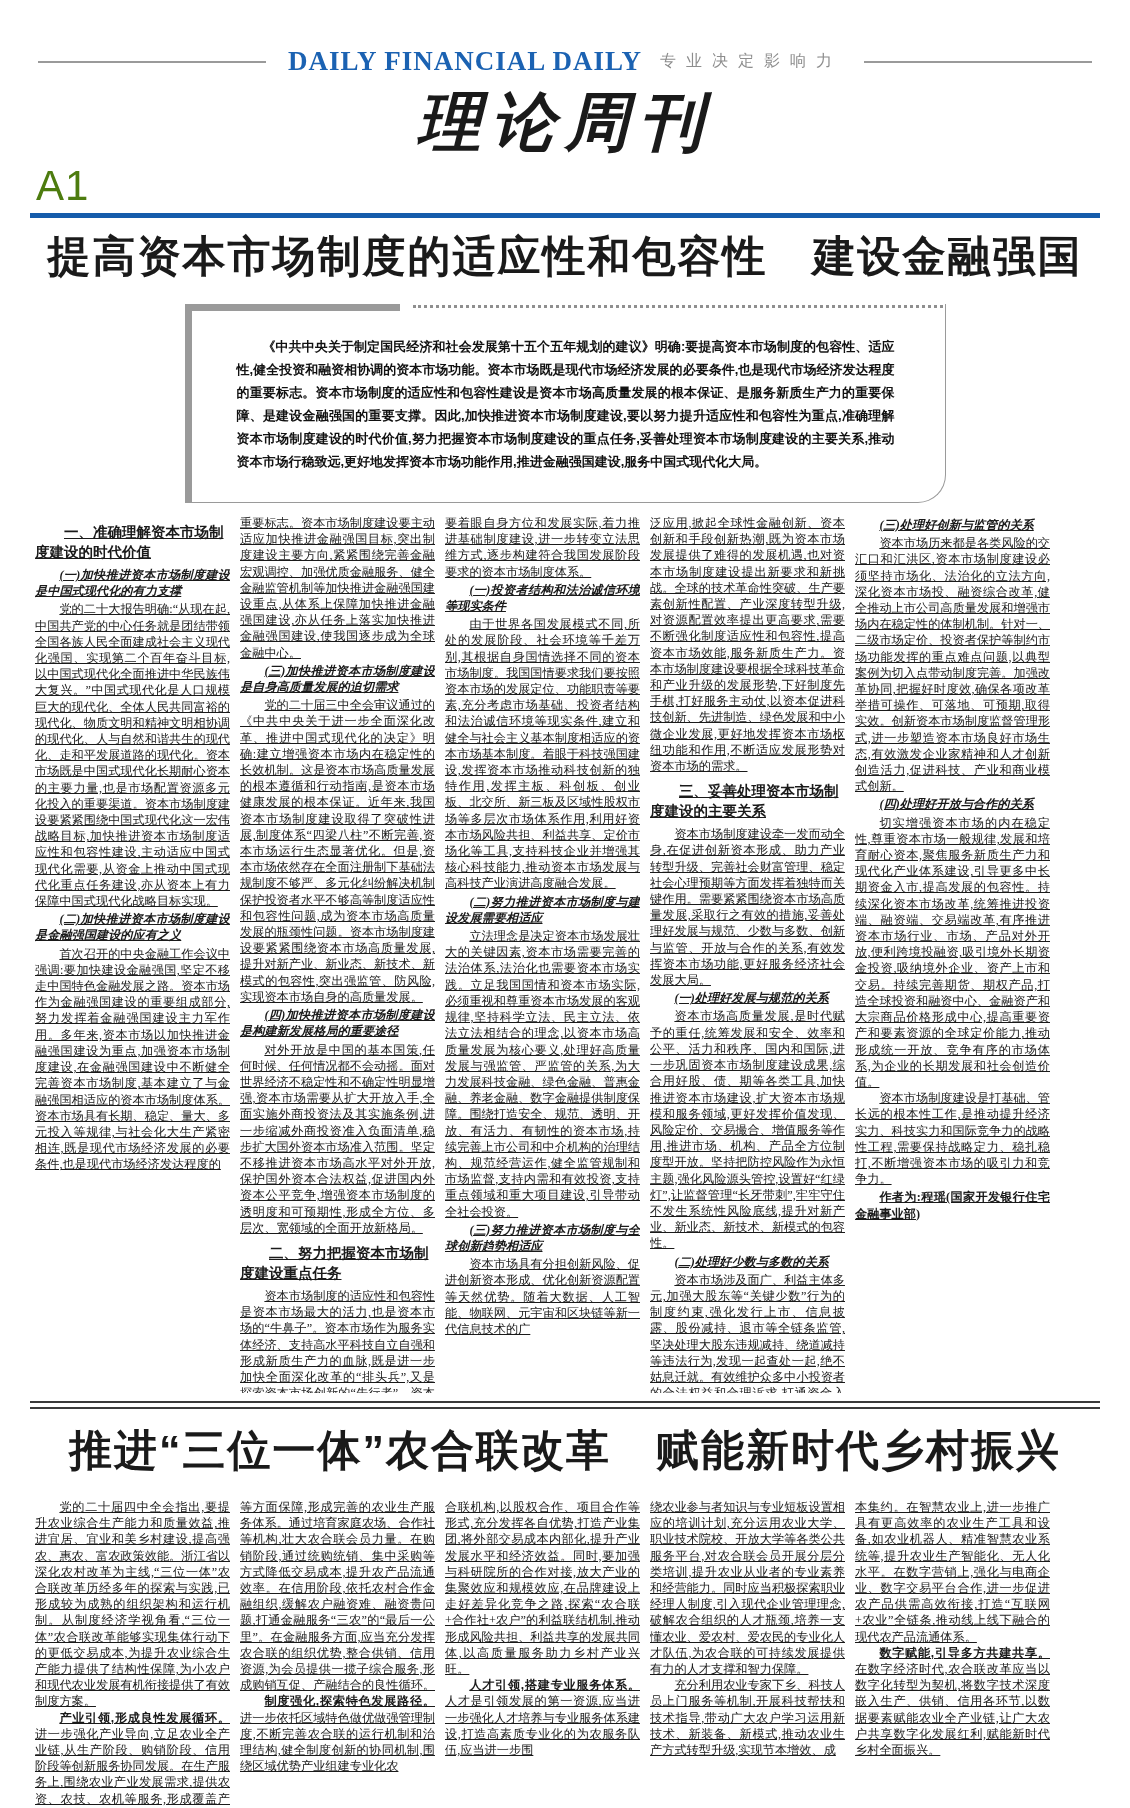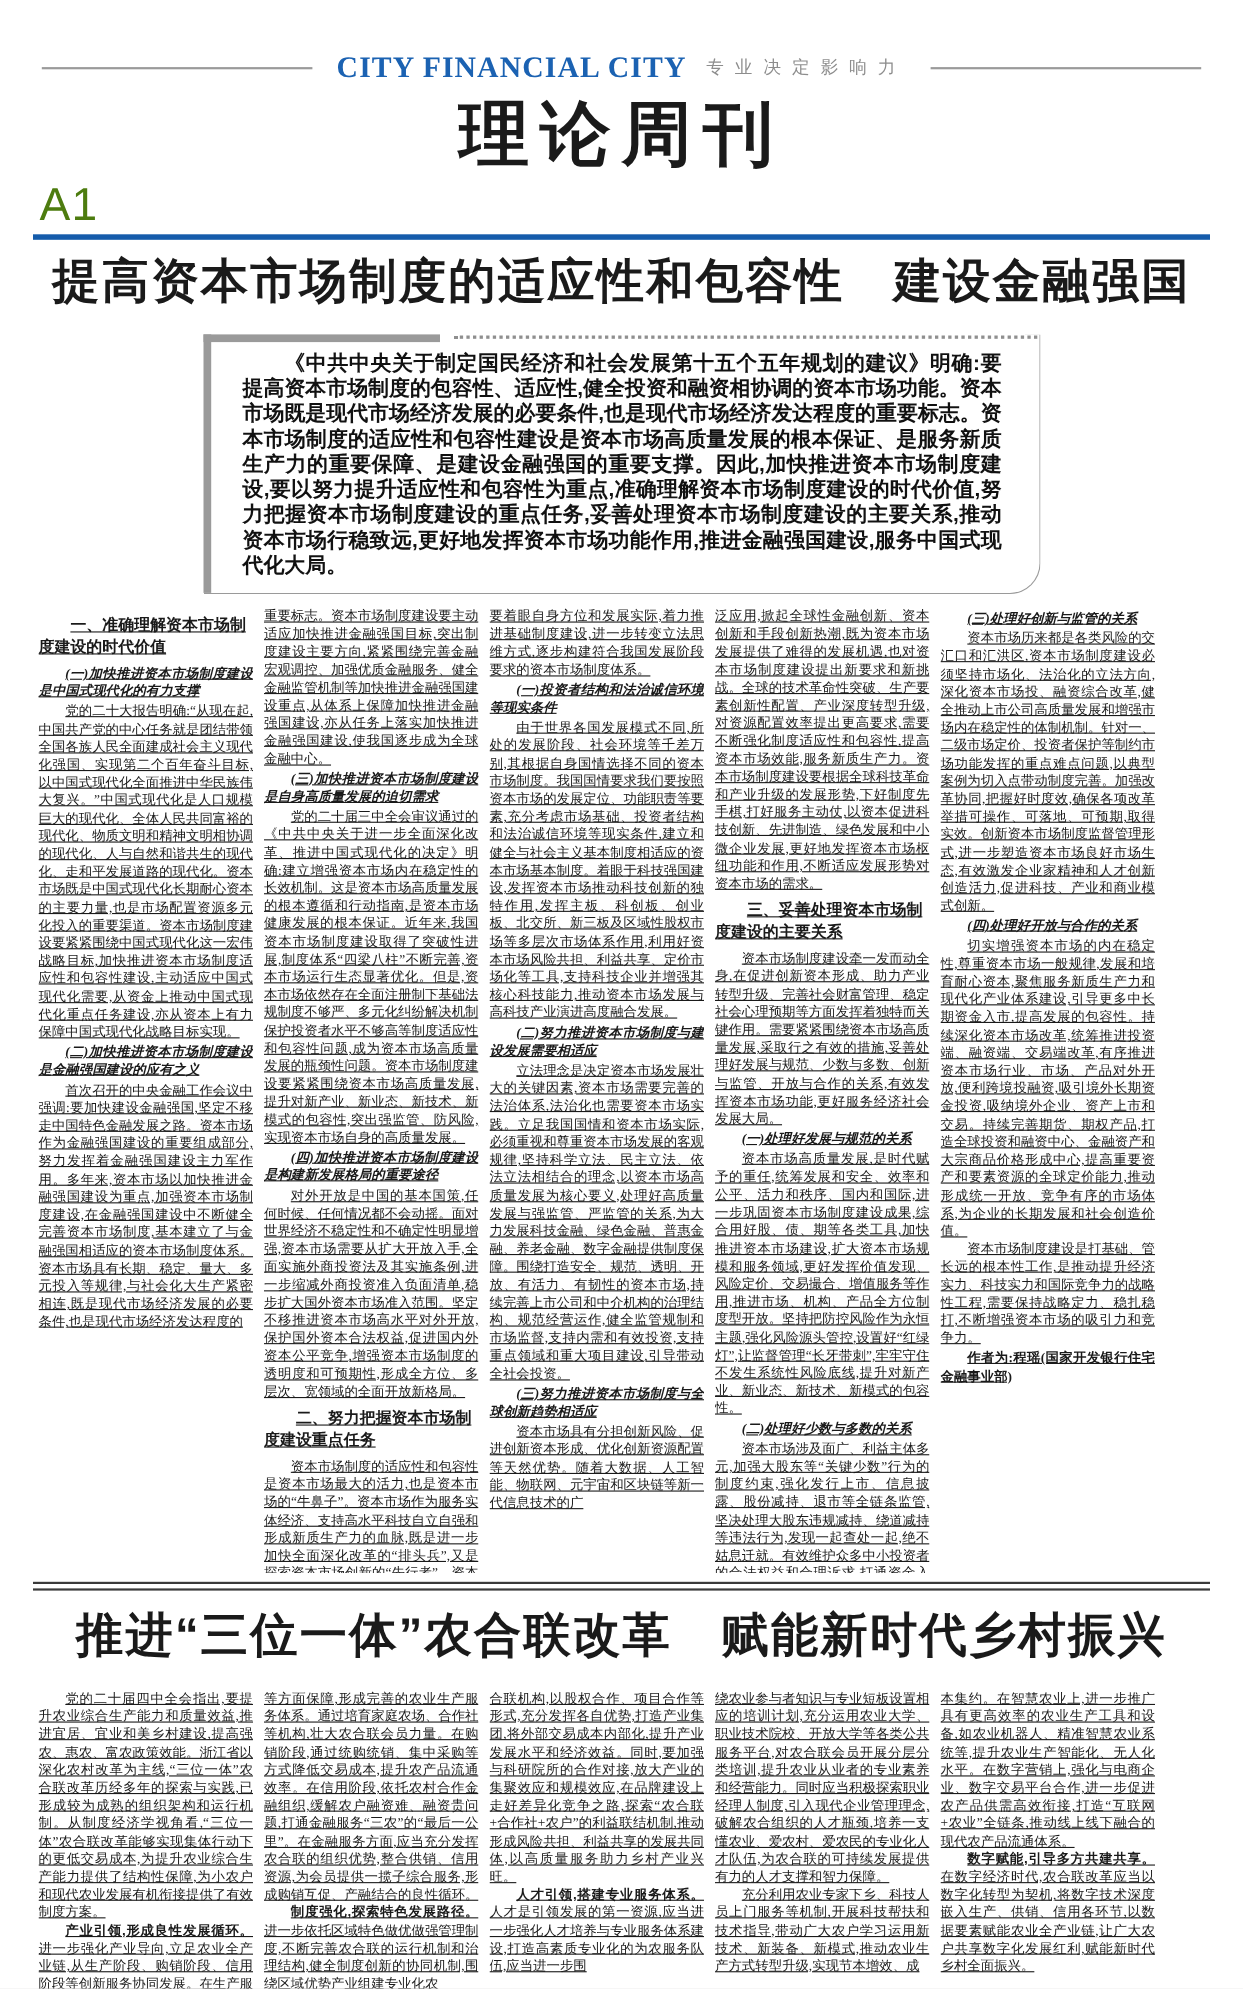--- a/index.html
+++ b/index.html
@@ -6,36 +6,36 @@
   .page{position:relative;width:1130px;height:1808px;margin:0 auto;background:#ffffff;
         overflow:hidden;font-family:"Liberation Serif",serif;color:#1a1a1a;}
   
   .mast-row{display:flex;align-items:center;margin:46px 38px 0 38px;}
   .mast-rule{flex:1;height:0;border-top:2px solid #9a9a9a;}
   .brand{font-family:"Liberation Serif",serif;font-size:27px;font-weight:700;
          letter-spacing:1px;margin:0 18px 0 22px;white-space:nowrap;}
   .slogan{font-family:"Liberation Sans",sans-serif;font-size:16px;color:#8d8d8d;
           letter-spacing:10px;margin-right:22px;white-space:nowrap;}
   .paper-title{text-align:center;font-size:64px;font-weight:900;letter-spacing:10px;
-               line-height:80px;margin-top:6px;font-family:"Liberation Serif",serif;}
+               line-height:80px;margin-top:6px;font-family:"Liberation Serif",serif;font-style:italic;}
   .meta-row{display:flex;justify-content:space-between;align-items:flex-end;margin:2px 32px 0 36px;}
   .meta-left{font-family:"Liberation Sans",sans-serif;font-size:11px;color:#333;line-height:17px;}
   .page-no{font-family:"Liberation Sans",sans-serif;font-size:42px;font-weight:500;
            color:#4d7c0f;line-height:42px;letter-spacing:1px;}
   .accent-bar{height:5px;margin:6px 30px 0 30px;}
   
   .headline1{font-family:"Liberation Sans",sans-serif;font-size:43px;font-weight:900;
              text-align:center;letter-spacing:2px;margin:12px 30px 0 30px;line-height:52px;}
   .abs-box{position:relative;width:690px;margin:22px auto 0 auto;padding:15px 34px 13px 36px;
            border-right:1px solid #9a9a9a;border-bottom:1px solid #9a9a9a;
            border-radius:0 0 28px 0;}
   .abs-left{position:absolute;left:0;top:0;bottom:0;width:7px;background:#9a9a9a;}
   .abs-corner{position:absolute;left:0;top:0;width:215px;height:7px;background:#9a9a9a;}
   .abs-dots{position:absolute;top:1px;left:228px;right:2px;border-top:3px dotted #8f8f8f;}
-  .abs-text{margin:0;font-family:"Liberation Sans",sans-serif;font-size:19px;font-weight:700;
+  .abs-text{margin:16px;font-family:"Liberation Sans",sans-serif;font-size:13px;font-weight:700;
             line-height:23px;text-align:justify;text-indent:2em;color:#111;}
   
   .cols{display:flex;gap:10px;margin:12px 30px 0 35px;text-decoration:underline;}
   .col{width:195px;height:878px;overflow:hidden;font-size:12.2px;line-height:16.2px;
        text-align:justify;font-family:"Liberation Serif",serif;}
   .cols2 .col{height:356px;}
   .col p{margin:0;text-indent:2em;}
   .col p.cont{text-indent:0;}
   .sec-h{font-family:"Liberation Sans",sans-serif;font-weight:800;font-size:14.5px;
          line-height:20px;text-indent:2em;margin:7px 0 5px 0;text-align:left;}
@@ -50,21 +50,21 @@
   .cols2{margin-top:22px;}
 </style>
 </head>
 <body>
 
 <div class="page">
 
   <header>
     <div class="mast-row">
       <div class="mast-rule"></div>
-      <span class="brand" style="color: rgb(27, 98, 178);">CITY FINANCIAL CITY</span>
+      <span class="brand" style="color: rgb(27, 98, 178);">DAILY FINANCIAL DAILY</span>
       <span class="slogan">专业决定影响力</span>
       <div class="mast-rule"></div>
     </div>
 
     <div class="paper-title">理论周刊</div>
 
     <div class="meta-row">
       <div class="page-no">A1</div>
     </div>
 

